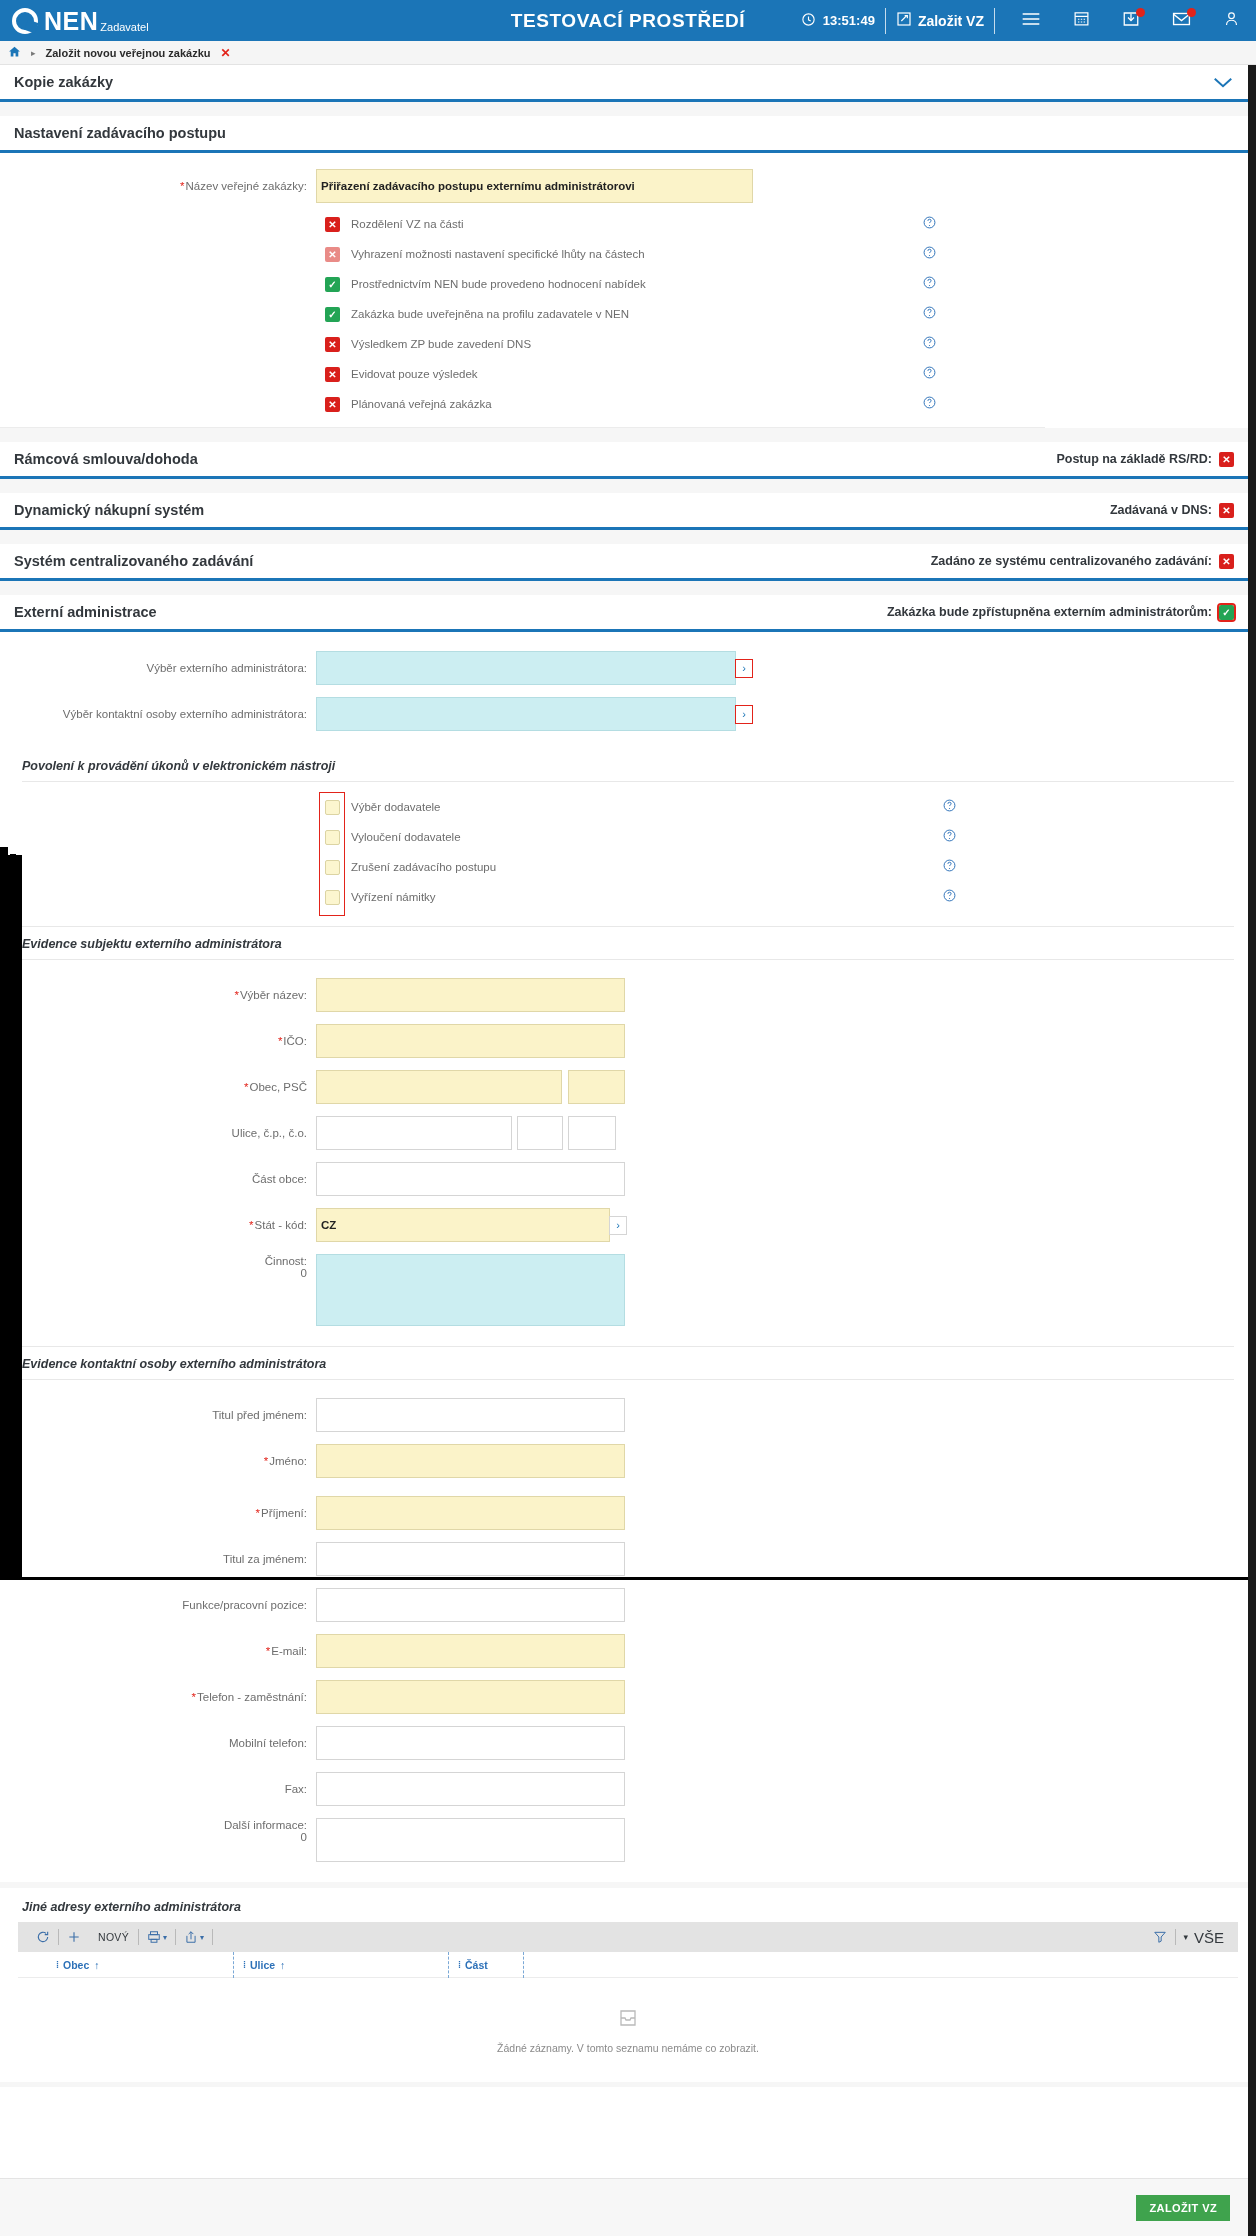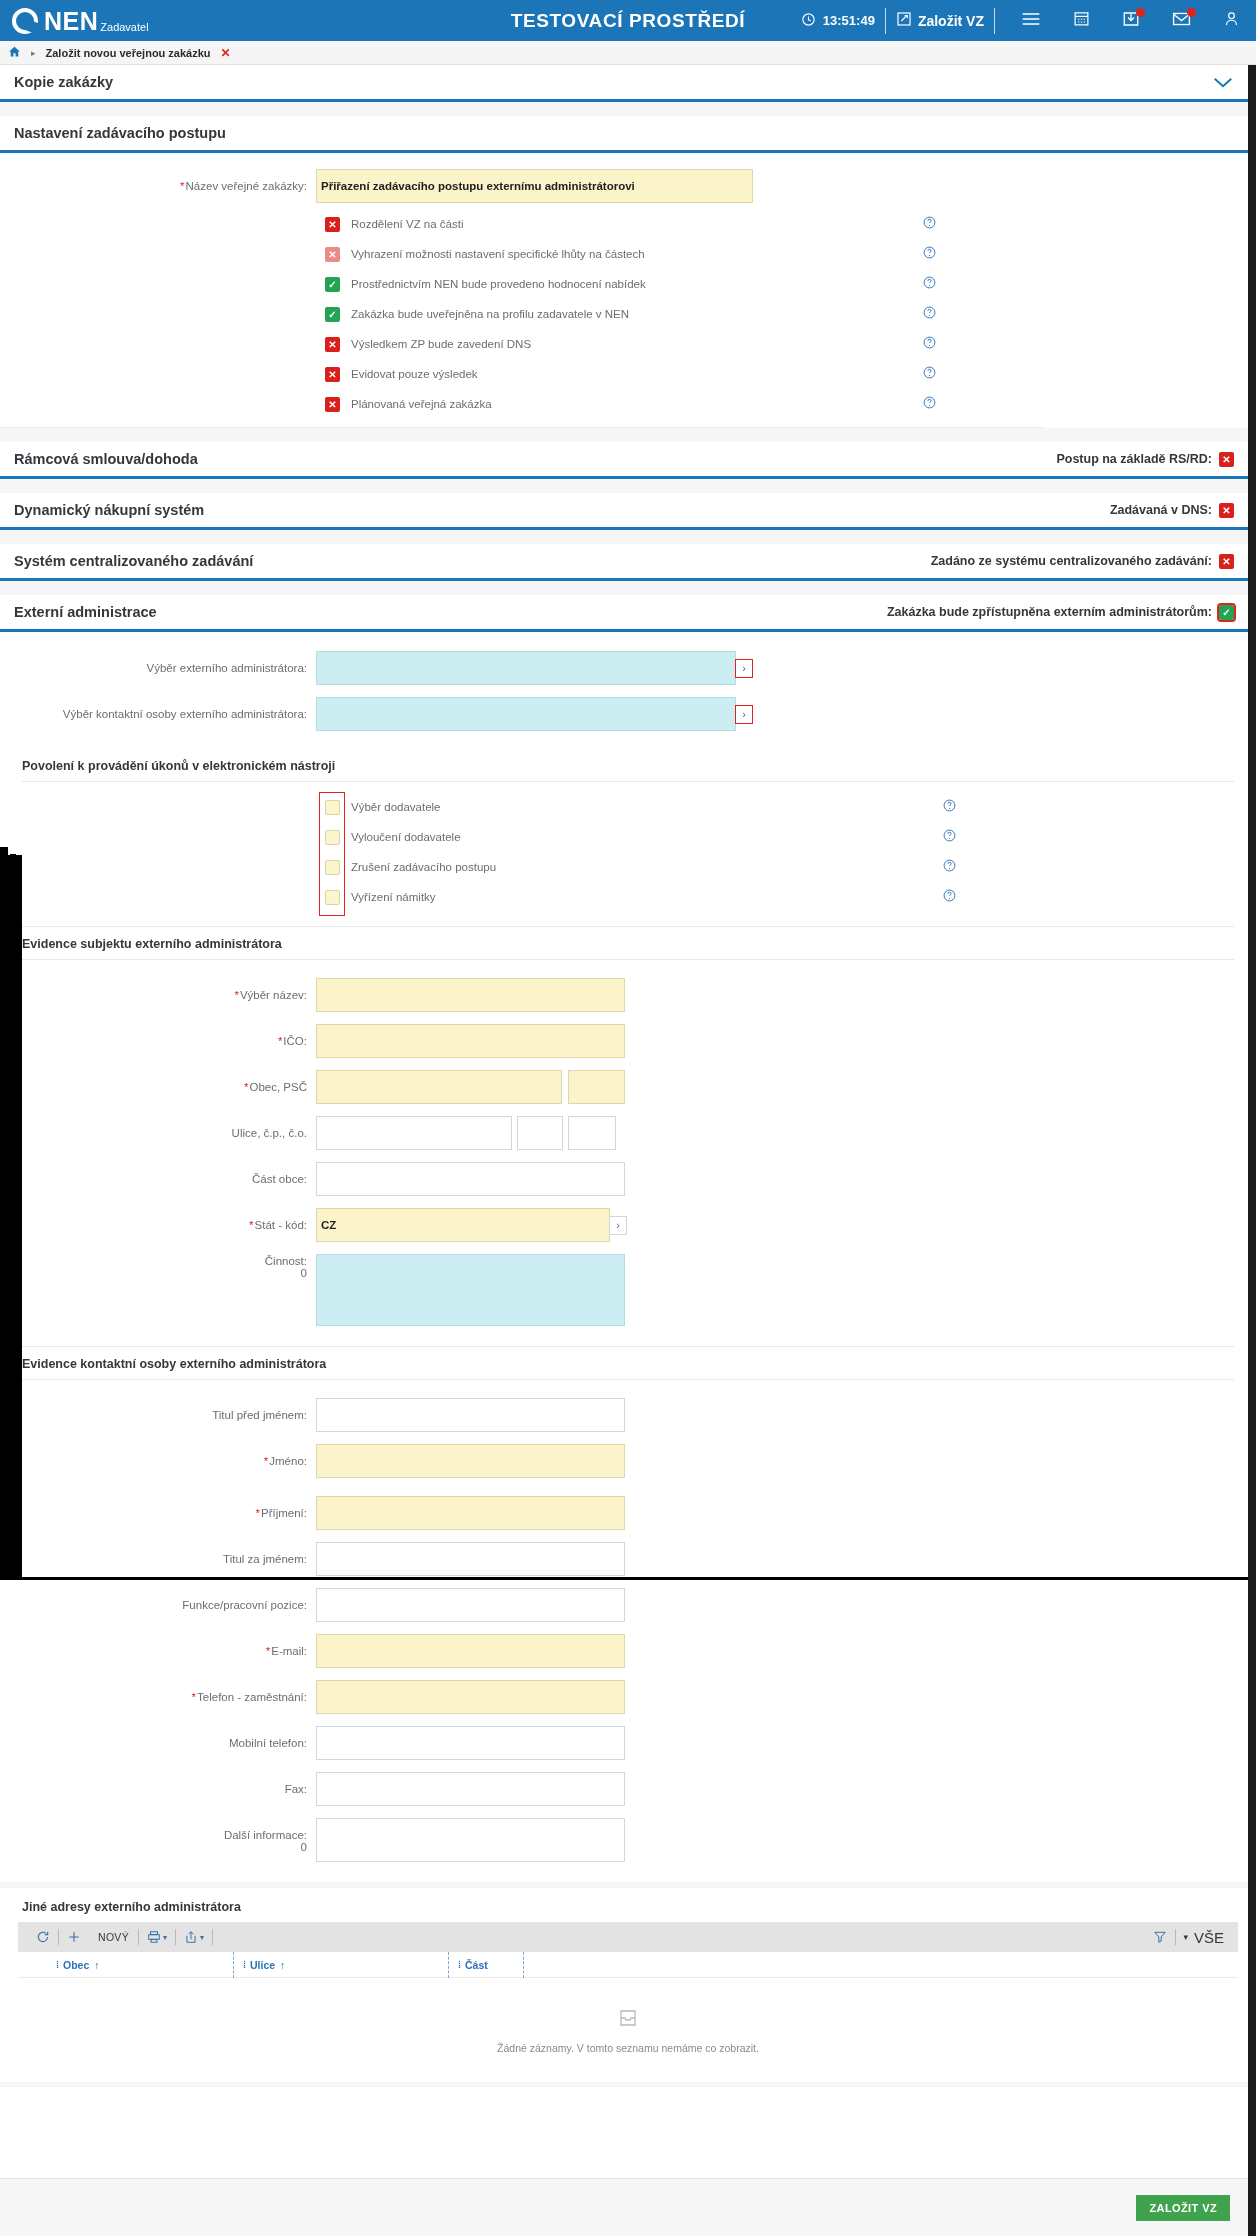--- a/index.html
+++ b/index.html
@@ -102,21 +102,21 @@
   .qmark { margin-left:auto; }
 
   .combo { position:relative; display:flex; align-items:center; }
   .combo-btn {
     width: 18px; height: 19px; border:1px solid #e2231a; background:#fff;
     color:#1b75b7; font-size:11px; display:flex; align-items:center; justify-content:center;
     margin-left: -1px;
   }
   .combo-btn.plain { border-color:#d5d5d5; }
 
-  .subhead { font-size: 12.5px; font-weight: bold; color:#33383d; padding: 10px 22px 8px; }
+  .subhead { font-size: 12.5px; font-weight: bold; color:#33383d; padding: 10px 22px 8px; font-style: italic; }
   .thin-sep { height:1px; background:#e8e8e8; margin: 0 22px; }
   .thick-sep { height:6px; background:#f6f6f6; }
 
   
   .tbl-toolbar {
     height: 30px; background:#e3e3e3; display:flex; align-items:center;
     padding: 0 10px; margin: 0 18px;
   }
   .tb-ic { color:#3b6ea8; font-size:14px; padding: 0 8px; display:flex; align-items:center; }
   .tb-sep { width:1px; height:16px; background:#b9b9b9; }
@@ -547,21 +547,21 @@
       <input class="finput yellow" style="width: 309px;">
     </div>
     <div class="frow">
       <div class="flabel">Mobilní telefon:</div>
       <input class="finput" style="width: 309px;">
     </div>
     <div class="frow">
       <div class="flabel">Fax:</div>
       <input class="finput" style="width: 309px;">
     </div>
-    <div class="frow" style="align-items:center;">
+    <div class="frow" style="align-items:flex-start;">
       <div class="flabel" style="padding-top:1px;">
         <div>Další informace:</div>
         <div>0</div>
       </div>
       <textarea class="finput" style="width: 309px; height: 44px; resize: none; padding-top: 3px;"></textarea>
     </div>
   </div>
   <div class="thick-sep" style="width:1248px;"></div>
 
   <div class="subhead" style="padding-left:22px;padding-top:12px;">Jiné adresy externího administrátora</div>

